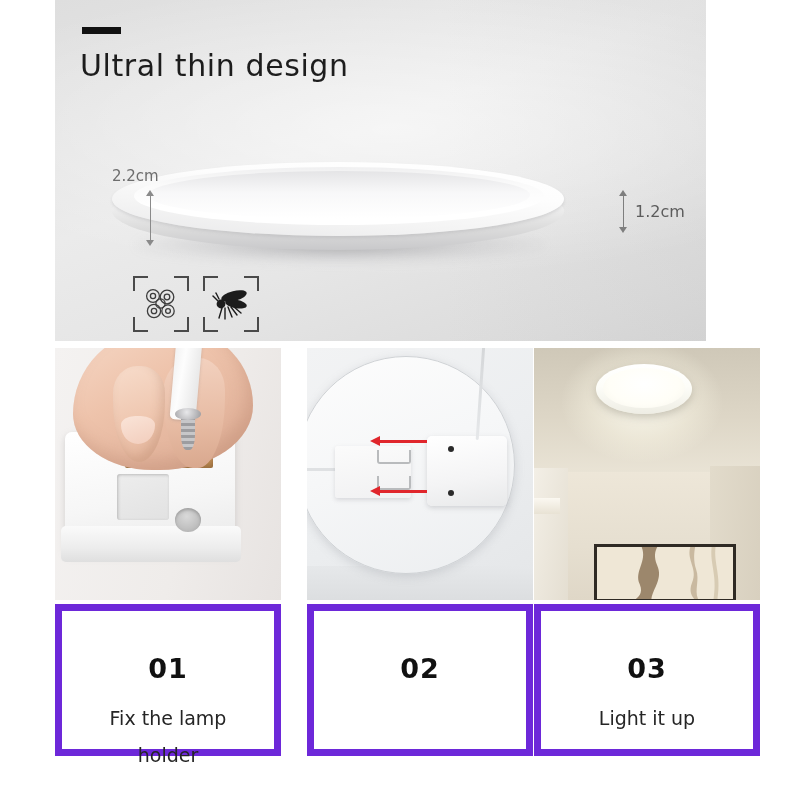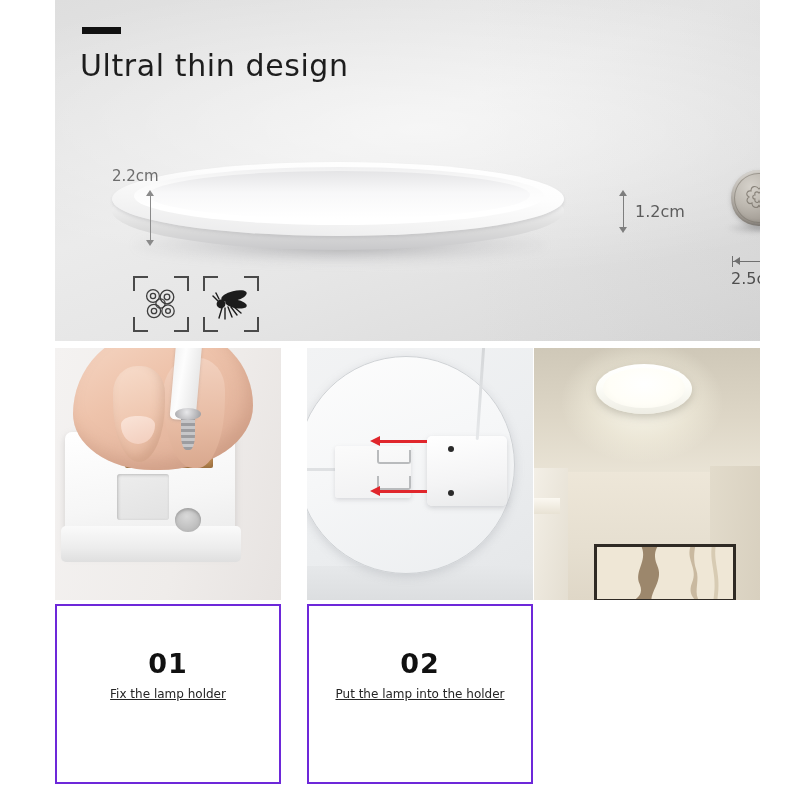--- a/index.html
+++ b/index.html
@@ -7,21 +7,21 @@
     width:800px;height:800px;
     background:#ffffff;
     font-family:"DejaVu Sans", sans-serif;
     overflow:hidden;
     position:relative;
   }
   .page{position:absolute;inset:0;}
 
   
   .hero{
-    position:absolute;left:55px;top:0;width:705px;height:341px;
+    position:absolute;left:55px;top:0;width:651px;height:341px;
     background:linear-gradient(160deg,#dedede 0%,#e3e3e3 18%,#ebebeb 42%,#e6e6e6 62%,#dcdcdc 88%,#d6d6d6 100%);
     overflow:hidden;
   }
   .hero-sheen{
     position:absolute;left:0;top:0;width:100%;height:100%;
     background:
       radial-gradient(120% 70% at 52% 38%, rgba(255,255,255,.55) 0%, rgba(255,255,255,0) 62%),
       linear-gradient(90deg, rgba(255,255,255,0) 60%, rgba(200,200,200,.25) 100%);
     pointer-events:none;
   }
@@ -121,32 +121,31 @@
   .feat svg{position:absolute;left:9px;top:9px;}
 
   
   .steps{position:absolute;left:55px;top:348px;width:705px;height:452px;}
   .step{position:absolute;top:0;width:226px;height:452px;}
   .step-1{left:0;}
   .step-2{left:252px;}
   .step-3{left:479px;width:226px;}
   .step-photo{position:absolute;left:0;top:0;width:100%;height:252px;overflow:hidden;background:#f1f1f1;}
   .step-caption{
-    position:absolute;left:0;top:256px;width:100%;height:180px;
-    border:2px solid #6d28d9;background:#fff;box-sizing:border-box;
+    position:absolute;left:0;top:256px;width:100%;height:152px;
+    border:7px solid #6d28d9;background:#fff;box-sizing:border-box;
     display:flex;flex-direction:column;align-items:center;
   }
   .step-num{
     margin-top:42px;font-size:27px;color:#111;font-weight:700;letter-spacing:1px;
     font-family:"DejaVu Sans", sans-serif;
   }
   .step-text{
-    margin-top:4px;width:86%;text-align:center;font-size:12px;color:#252525;
+    margin-top:16px;width:86%;text-align:center;font-size:19px;color:#252525;
     line-height:1.95;
-    text-decoration:underline;
   }
 
   
   .p1-bg{position:absolute;inset:0;background:linear-gradient(160deg,#f7f5f4 0%,#f2efee 45%,#ebe8e7 100%);}
   .p1-wall{position:absolute;left:0;top:0;width:100%;height:100%;background:linear-gradient(105deg,#f4f2f1 0%,#efecea 60%,#e7e3e1 100%);}
   .p1-hand{
     position:absolute;left:18px;top:-18px;width:180px;height:140px;
     background:linear-gradient(150deg,#f6d8c6 0%,#eec3ab 40%,#e3b49c 75%,#d9a98f 100%);
     border-radius:46% 40% 52% 44%/60% 54% 46% 40%;
     box-shadow:inset -6px -10px 16px rgba(180,130,105,.35);
@@ -426,21 +425,20 @@
         <div class="p2-clip p2-clip-2"></div>
         <div class="p2-holder"></div>
         <div class="p2-dot p2-dot-1"></div>
         <div class="p2-dot p2-dot-2"></div>
         <div class="p2-wire"></div>
         <div class="arrow arrow-1"></div>
         <div class="arrow arrow-2"></div>
       </div>
       <div class="step-caption">
         <div class="step-num">02</div>
-        <div class="step-text">Put the lamp into the holder</div>
       </div>
     </div>
 
     <div class="step step-3">
       <div class="step-photo">
         <div class="p3-bg"></div>
         <div class="p3-wall"></div>
         <div class="p3-ceiling"></div>
         <div class="p3-corner"></div>
         <div class="p3-wallL"></div>
@@ -450,16 +448,20 @@
         <div class="p3-lamp-in"></div>
         <div class="p3-frame">
           <svg class="p3-art" viewBox="0 0 140 56" preserveAspectRatio="none">
             <rect width="140" height="56" fill="#efe7d6"></rect>
             <path d="M46 0 C52 16, 38 26, 44 40 C48 50, 42 54, 40 56 L56 56 C58 44, 68 34, 62 20 C58 10, 60 4, 62 0 Z" fill="#8d7559" opacity=".85"></path>
             <path d="M96 0 C92 14, 104 24, 98 38 C94 48, 98 53, 100 56 L104 56 C100 46, 106 36, 102 24 C99 14, 100 6, 101 0 Z" fill="#bfae92" opacity=".8"></path>
             <path d="M118 0 C116 18, 124 30, 120 56 L124 56 C128 30, 120 18, 122 0 Z" fill="#cdbfa4" opacity=".7"></path>
           </svg>
         </div>
       </div>
+      <div class="step-caption">
+        <div class="step-num">03</div>
+        <div class="step-text">Light it up</div>
+      </div>
     </div>
 
   </div>
 </div>
 
 </body></html>

